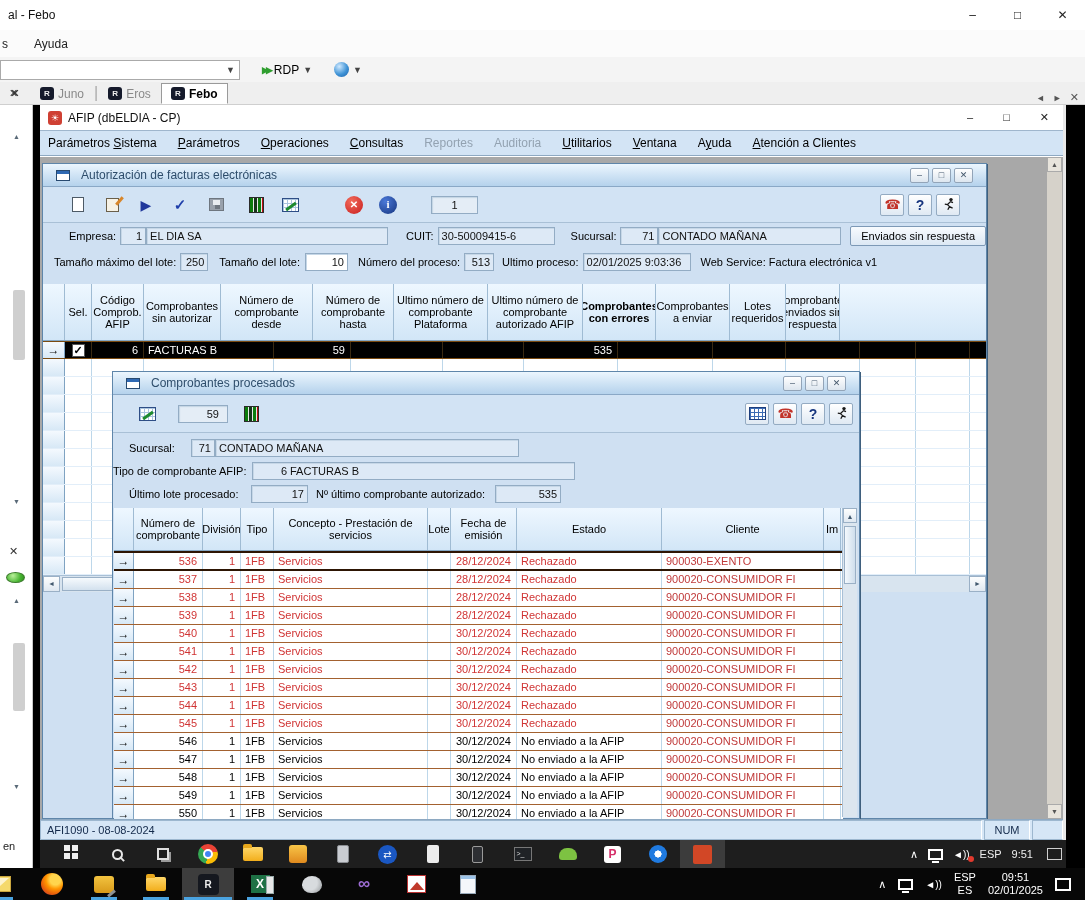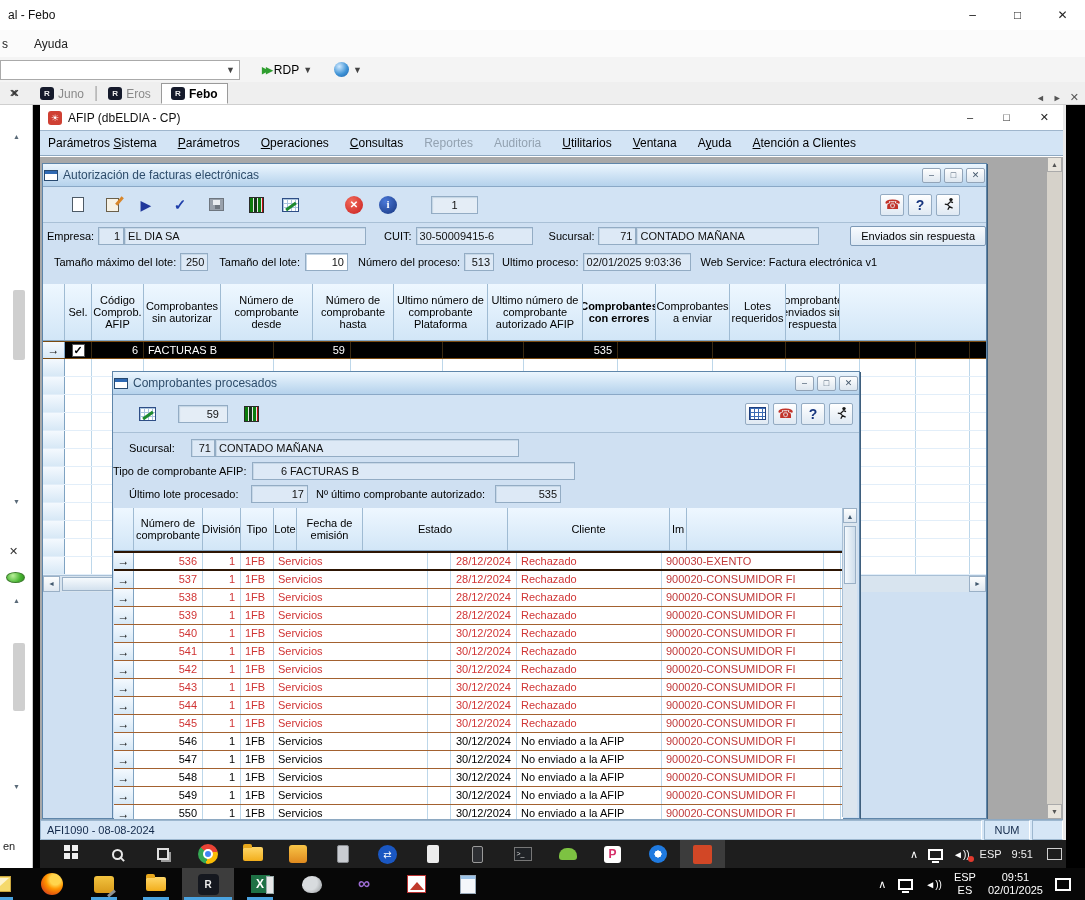--- a/index.html
+++ b/index.html
@@ -49,21 +49,21 @@
   .amenu.dis{color:#93a2b1}
   .mdi{position:absolute;left:0;top:52px;width:1023px;height:662px;background:#a8a8a8;overflow:hidden}
   .afip-status{position:absolute;left:0;top:714px;width:1023px;height:21px;background:#d6e6f6;border-top:1px solid #8ea9c2;display:flex;font-size:11px;color:#13294a;align-items:stretch}
   .st-cell{border:1px solid #9db7cf;border-right-color:#fff;display:flex;align-items:center;padding:0 6px}
   .st-main{flex:0 0 942px}
   .st-num{flex:0 0 46px;justify-content:center;margin-left:2px}
   .st-end{flex:1;margin-left:2px}
 
   
   .cwin{position:absolute;background:#cfe0f2;border:1px solid #5f86aa;box-shadow:1px 1px 0 #3f5f7d}
-  .cw-title{height:23px;display:flex;align-items:center;gap:5px;padding:0 1px;background:linear-gradient(180deg,#ecf6fe,#cde2f4 55%,#b5d2ec);border-bottom:1px solid #8aa8c6;font-size:12px;color:#2e4d6b}
+  .cw-title{height:23px;display:flex;align-items:center;gap:11px;padding:0 13px;background:linear-gradient(180deg,#ecf6fe,#cde2f4 55%,#b5d2ec);border-bottom:1px solid #8aa8c6;font-size:12px;color:#2e4d6b}
   .cw-btns{margin-left:auto;display:flex;gap:3px}
   .wbtn{width:19px;height:15px;background:linear-gradient(#fefefe,#dde6ef);border:1px solid #92a4b8;border-radius:2px;font-size:9px;line-height:13px;text-align:center;color:#43576b}
   .ic-form{width:14px;height:11px;background:#fff;border:1px solid #27496f;box-shadow:inset 0 3px 0 #2f69b3;display:inline-block}
   .cw-toolbar{display:flex;align-items:center;background:#d2e3f4;border-bottom:1px solid #a9c0d6}
   .tbtn{height:26px;min-width:26px;display:flex;align-items:center;justify-content:center;background:transparent;border:none;position:relative}
   .tbtn.box{background:linear-gradient(#ffffff,#dfe9f3);border:1px solid #94abc2;border-radius:2px;height:22px;min-width:24px}
   .cfield{background:#e4edf6;border:1px solid #93acc4;box-shadow:inset 1px 1px 1px #c3d4e4;font-size:11px;height:18px;line-height:16px;text-align:center;color:#111}
 
   .flabel{font-size:11px;color:#000;white-space:nowrap}
   .fld{background:#dde9f6;border:1px solid #93acc4;box-shadow:inset 1px 1px 0 #c6d7e7;font-size:11px;height:18px;line-height:16px;padding:0 3px;color:#111;white-space:nowrap;overflow:hidden}
@@ -319,21 +319,21 @@
                 <span class="tb-ico ic-help">?</span>
               </button>
               <button class="tbtn box" style="margin-left: 4px;">
                 <span class="tb-ico ic-exit-runner"><svg width="15" height="15" viewBox="0 0 15 15">
                     <circle cx="10" cy="2.6" r="1.7" fill="#1a1a1a"></circle>
                     <path d="M9.5 4.6 L6.5 7.6 L8.5 9.6 L6.8 12.8 M6.5 7.6 L3.8 7.1 M8.5 9.6 L11.6 11.2 M9.5 4.6 L12 5.6" stroke="#1a1a1a" stroke-width="1.3" fill="none"></path>
                   </svg></span>
               </button>
             </span>
         </div>
-        <div class="fx" style="height:26px;padding-left:4px;gap:0">
+        <div class="fx" style="height:26px;padding-left:26px;gap:0">
           <span class="flabel">Empresa:</span>
           <span class="fld r" style="width:26px;margin-left:4px">1</span>
           <span class="fld" style="width:242px">EL DIA SA</span>
           <span class="flabel" style="margin-left:18px">CUIT:</span>
           <span class="fld" style="width:117px;margin-left:4px">30-50009415-6</span>
           <span class="flabel" style="margin-left:16px">Sucursal:</span>
           <span class="fld r" style="width:38px;margin-left:4px">71</span>
           <span class="fld" style="width:183px">CONTADO MAÑANA</span>
           <button class="btn3d" style="margin-left:auto">Enviados sin respuesta</button>
         </div>
@@ -631,20 +631,21 @@
           <span class="flabel" style="margin-left:8px">Nº último comprobante autorizado:</span>
           <span class="fld r" style="width:66px;margin-left:10px">535</span>
         </div>
 
         <div style="position:absolute;left:1px;top:136px;width:729px">
           <div class="thead" style="height:43px">
               <div class="hcell" style="width: 20px;"></div>
               <div class="hcell" style="width: 69px;">Número de comprobante</div>
               <div class="hcell" style="width: 38px;">División</div>
               <div class="hcell" style="width: 33px;">Tipo</div>
+              <div class="hcell" style="width: 154px;">Concepto - Prestación de servicios</div>
               <div class="hcell" style="width: 23px;">Lote</div>
               <div class="hcell" style="width: 66px;">Fecha de emisión</div>
               <div class="hcell" style="width: 145px;">Estado</div>
               <div class="hcell" style="width: 162px;">Cliente</div>
               <div class="hcell" style="width: 17px;">Im</div>
             </div>
           <div>
               <div class="trow prow rej current">
                 <div class="mcell" style="width: 20px;">→</div>
                 <div class="tcell r" style="width: 69px;">536</div>

